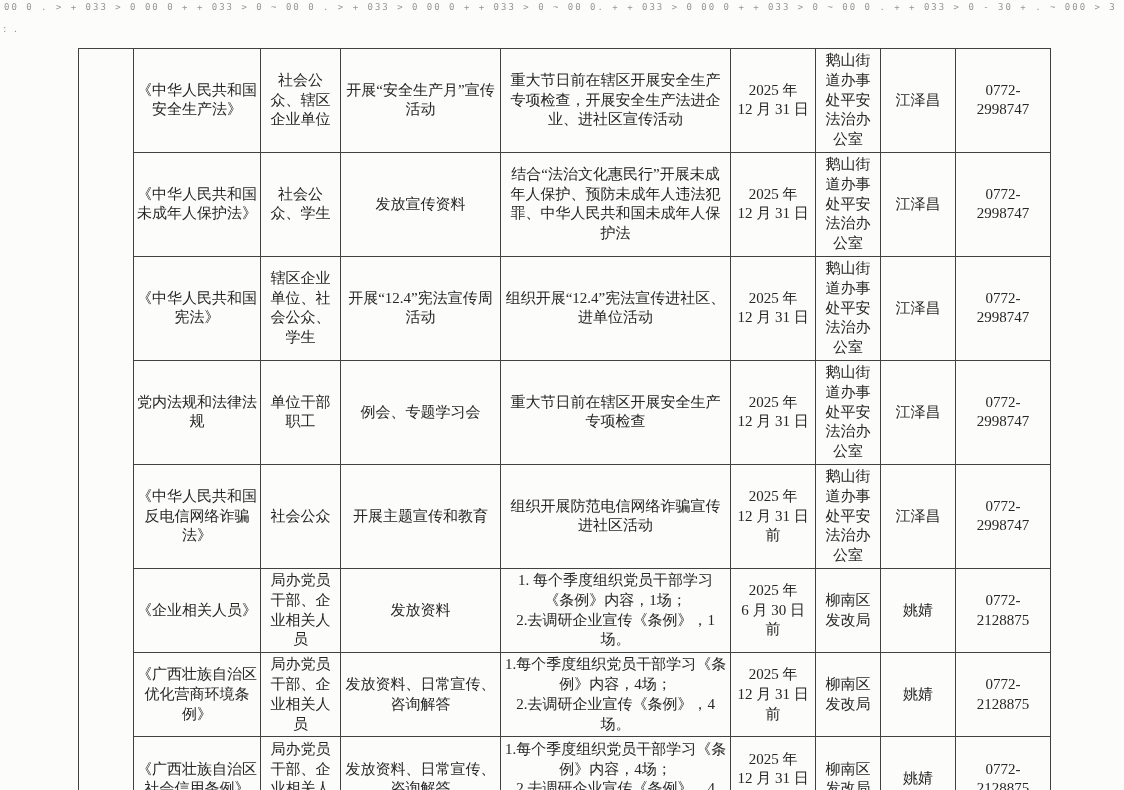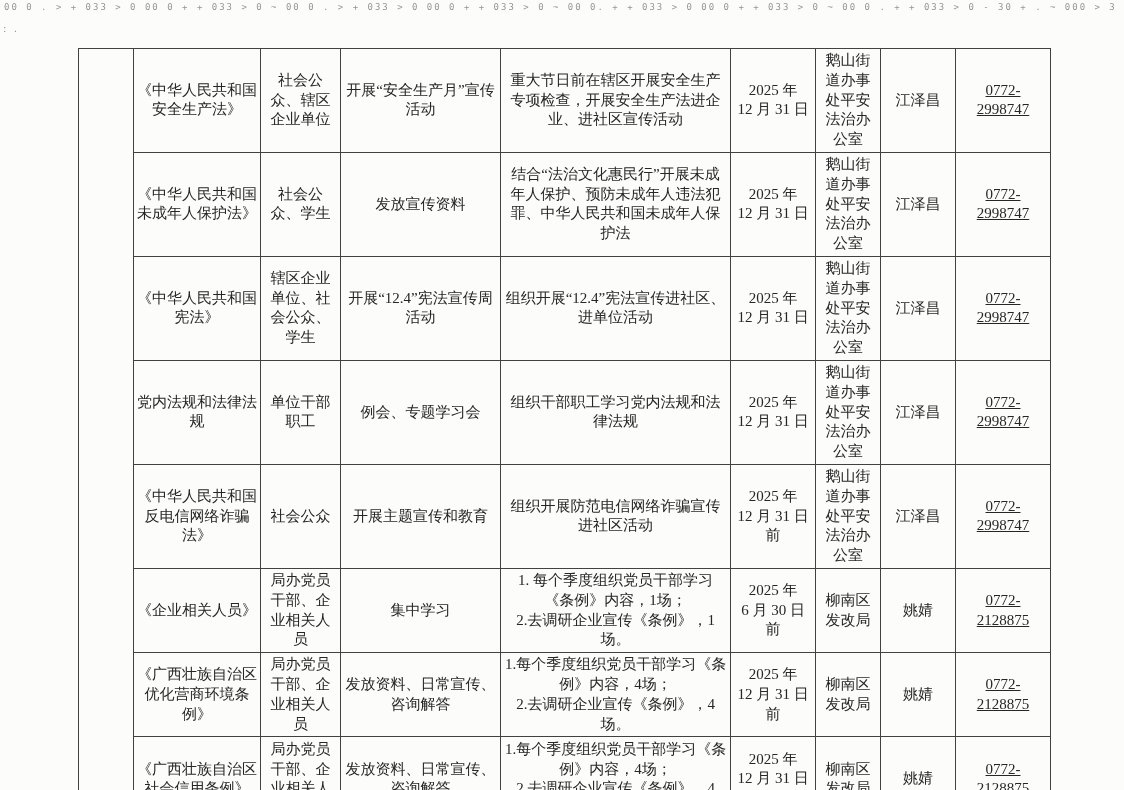--- a/index.html
+++ b/index.html
@@ -57,21 +57,21 @@
   col.w-person{width:75px}
   col.w-phone{width:95px}
   
   td.c-law{padding:2px 14px;}
   td.c-aud{padding:2px 9px;margin-left:33px;}
   td.c-form{text-align:left;padding:2px 6px;}
   td.c-content{text-align:left;padding:2px 15px;margin-left:36px;}
   td.c-date{padding:2px 2px;}
   td.c-dept{padding:2px 8px;line-height:1.25;}
   td.c-person{padding:2px 2px;}
-  td.c-phone{padding:2px 2px;text-decoration:underline;}
+  td.c-phone{padding:2px 2px;}
   
   tr.r1{height:99px}
   tr.r2{height:90px}
   tr.r3{height:90px}
   tr.r4{height:85px}
   tr.r5{height:80px}
   tr.r6{height:80px}
   tr.r7{height:80px}
   tr.r8{height:85px}
 </style>
@@ -130,21 +130,21 @@
 12 月 31 日</td>
         <td class="c-dept">鹅山街道办事处平安法治办公室</td>
         <td class="c-person">江泽昌</td>
         <td class="c-phone">0772-
 2998747</td>
       </tr>
       <tr class="r4">
         <td class="c-law">党内法规和法律法规</td>
         <td class="c-aud">单位干部职工</td>
         <td class="c-form">例会、专题学习会</td>
-        <td class="c-content">组织干部职工学习党内法规和法律法规</td>
+        <td class="c-content">重大节日前在辖区开展安全生产专项检查</td>
         <td class="c-date">2025 年
 12 月 31 日</td>
         <td class="c-dept">鹅山街道办事处平安法治办公室</td>
         <td class="c-person">江泽昌</td>
         <td class="c-phone">0772-
 2998747</td>
       </tr>
       <tr class="r5">
         <td class="c-law">《中华人民共和国反电信网络诈骗法》</td>
         <td class="c-aud">社会公众</td>
@@ -154,21 +154,21 @@
 12 月 31 日
 前</td>
         <td class="c-dept">鹅山街道办事处平安法治办公室</td>
         <td class="c-person">江泽昌</td>
         <td class="c-phone">0772-
 2998747</td>
       </tr>
       <tr class="r6">
         <td class="c-law">《企业相关人员》</td>
         <td class="c-aud">局办党员干部、企业相关人员</td>
-        <td class="c-form">集中学习</td>
+        <td class="c-form">发放资料</td>
         <td class="c-content">1. 每个季度组织党员干部学习《条例》内容，1场；
 2.去调研企业宣传《条例》，1场。</td>
         <td class="c-date">2025 年
 6 月 30 日
 前</td>
         <td class="c-dept">柳南区发改局</td>
         <td class="c-person">姚婧</td>
         <td class="c-phone">0772-
 2128875</td>
       </tr>

